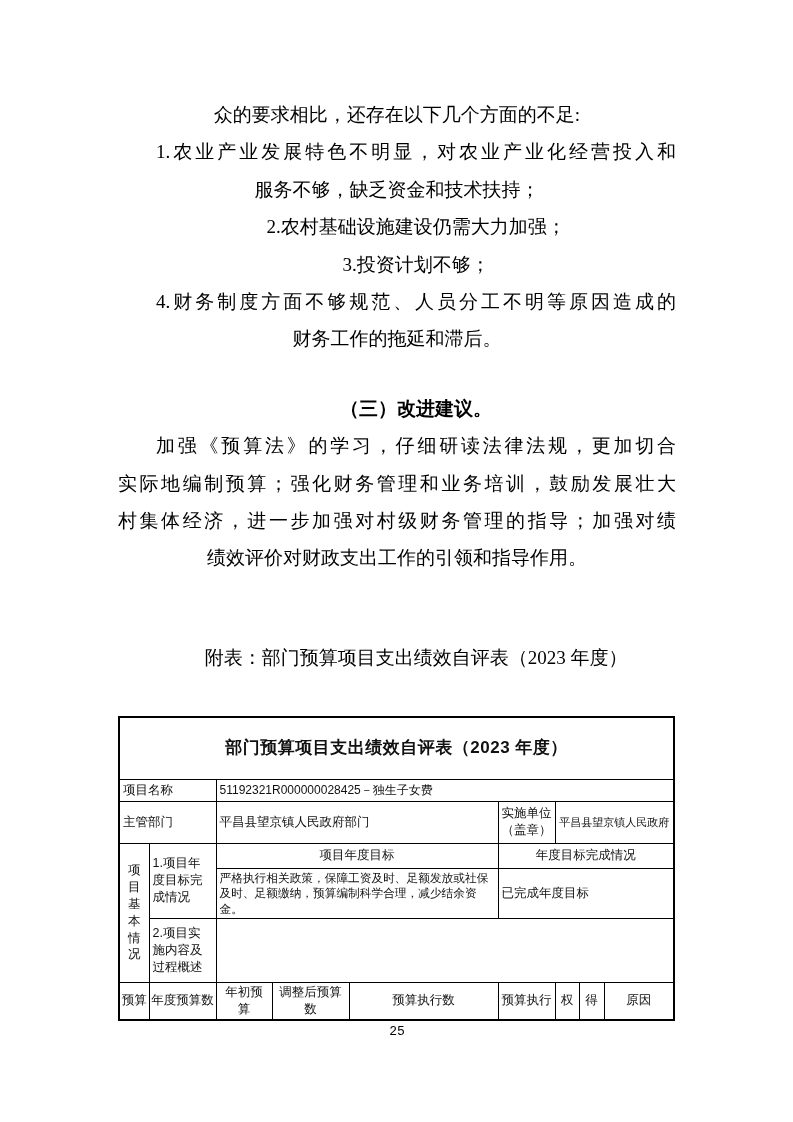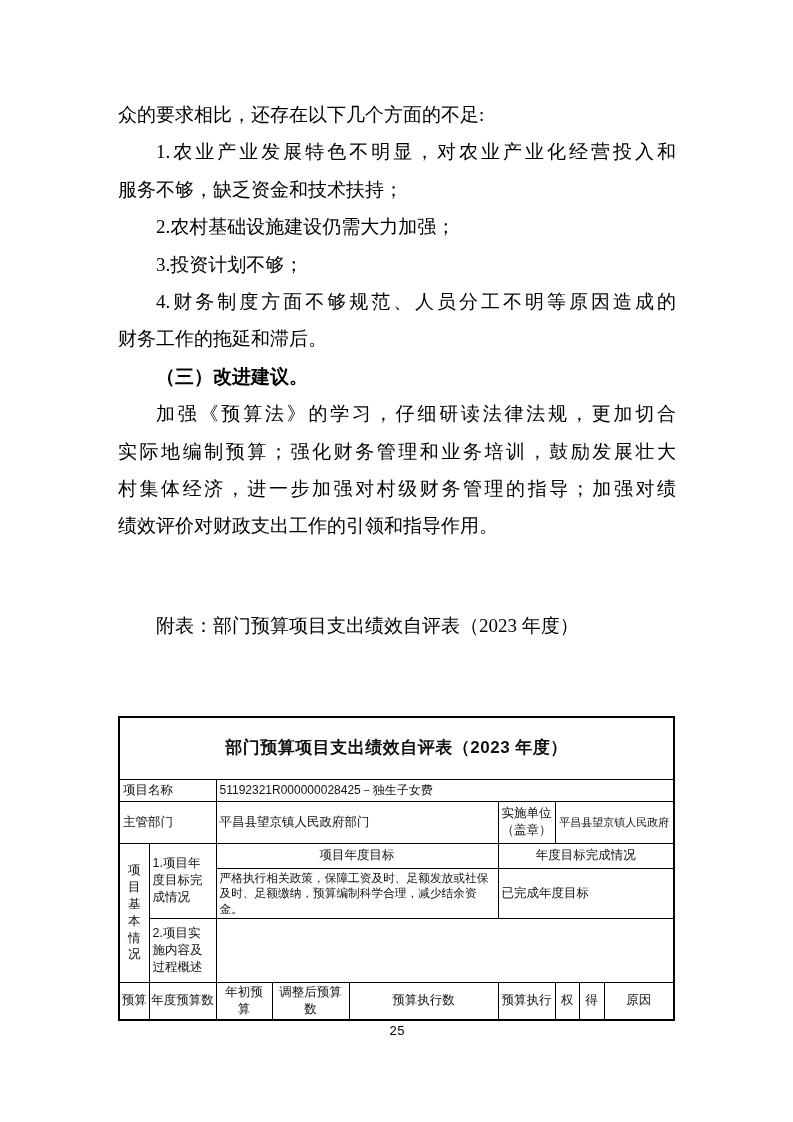--- a/index.html
+++ b/index.html
@@ -12,24 +12,24 @@
     font-family:"Liberation Serif","DejaVu Serif",serif;
     color:#000;
   }
   
   .body-text {
     position:absolute;
     top:96px; left:118px; width:558px;
     font-size:19px;
     line-height:37.4px;
   }
-  .line { min-height:37.4px; }
+  .line { min-height:37.4px;text-align:center; }
   .ind { text-indent:38px; }
   .jl { text-align:justify; text-align-last:justify; }
-  .bold { font-weight:bold; }
+  .bold { font-weight:bold;margin-top:32px; }
   .annex { margin-top:62px; }
 
   
   .doc-table {
     position:absolute;
     top:716px; left:118px;
     width:556px;
     border-collapse:collapse;
     table-layout:fixed;
     font-family:"Liberation Sans","DejaVu Sans",sans-serif;

